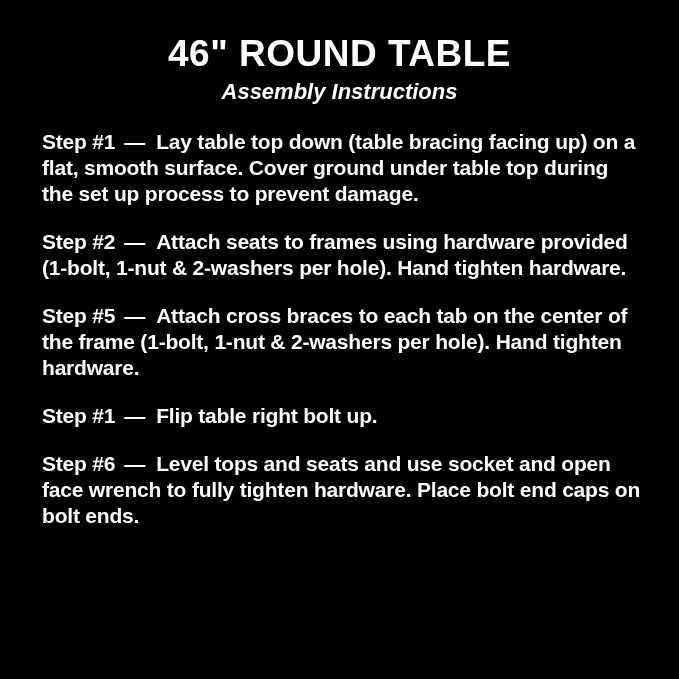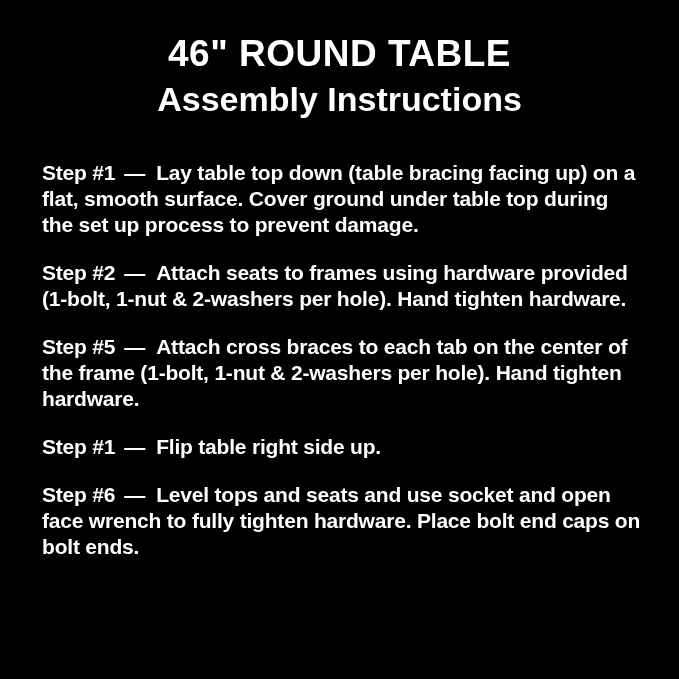--- a/index.html
+++ b/index.html
@@ -24,26 +24,27 @@
   }
   .title {
     text-align: center;
     font-size: 37px;
     letter-spacing: 0.5px;
     line-height: 1.1;
     margin: 0;
   }
   .subtitle {
     text-align: center;
-    font-size: 34px;
+    font-size: 22px;
     line-height: 1.2;
     margin: 4px 0 0 0;
+    font-style: italic;
   }
   .steps {
-    margin-top: 41px;
+    margin-top: 24px;
     padding: 0 36px 0 42px;
   }
   .step {
     font-size: 21px;
     line-height: 26px;
     margin: 0 0 22px 0;
     letter-spacing: -0.2px;
   }
   .step-label {
     white-space: nowrap;
@@ -61,17 +62,17 @@
   <h2 class="subtitle">Assembly Instructions</h2>
 
   <div class="steps">
     <p class="step"><span class="step-label">Step #1</span><span class="step-dash">—</span><span class="step-text">Lay table top down (table bracing facing up) on a flat, smooth surface. Cover ground under table top during the set up process to prevent damage.</span></p>
 
 
     <p class="step"><span class="step-label">Step #2</span><span class="step-dash">—</span><span class="step-text">Attach seats to frames using hardware provided (1-bolt, 1-nut &amp; 2-washers per hole). Hand tighten hardware.</span></p>
 
     <p class="step"><span class="step-label">Step #5</span><span class="step-dash">—</span><span class="step-text">Attach cross braces to each tab on the center of the frame (1-bolt, 1-nut &amp; 2-washers per hole). Hand tighten hardware.</span></p>
 
-    <p class="step"><span class="step-label">Step #1</span><span class="step-dash">—</span><span class="step-text">Flip table right side up.</span></p>
+    <p class="step"><span class="step-label">Step #1</span><span class="step-dash">—</span><span class="step-text">Flip table right bolt up.</span></p>
 
     <p class="step"><span class="step-label">Step #6</span><span class="step-dash">—</span><span class="step-text">Level tops and seats and use socket and open face wrench to fully tighten hardware. Place bolt end caps on bolt ends.</span></p>
   </div>
 </div>
 
 </body></html>

